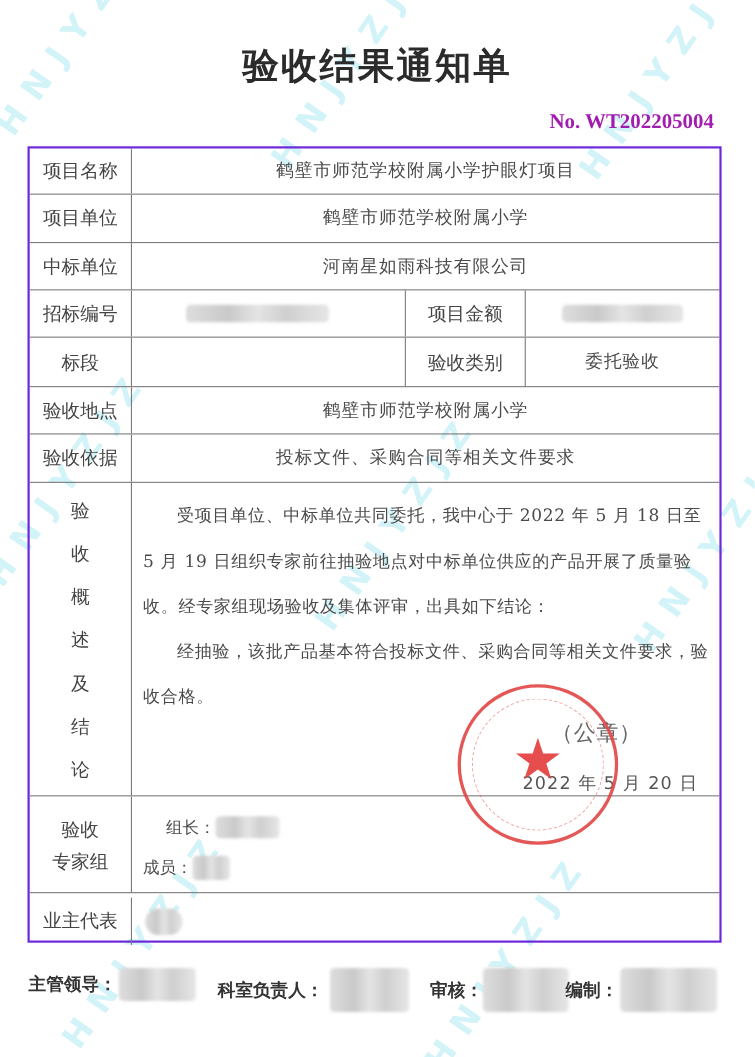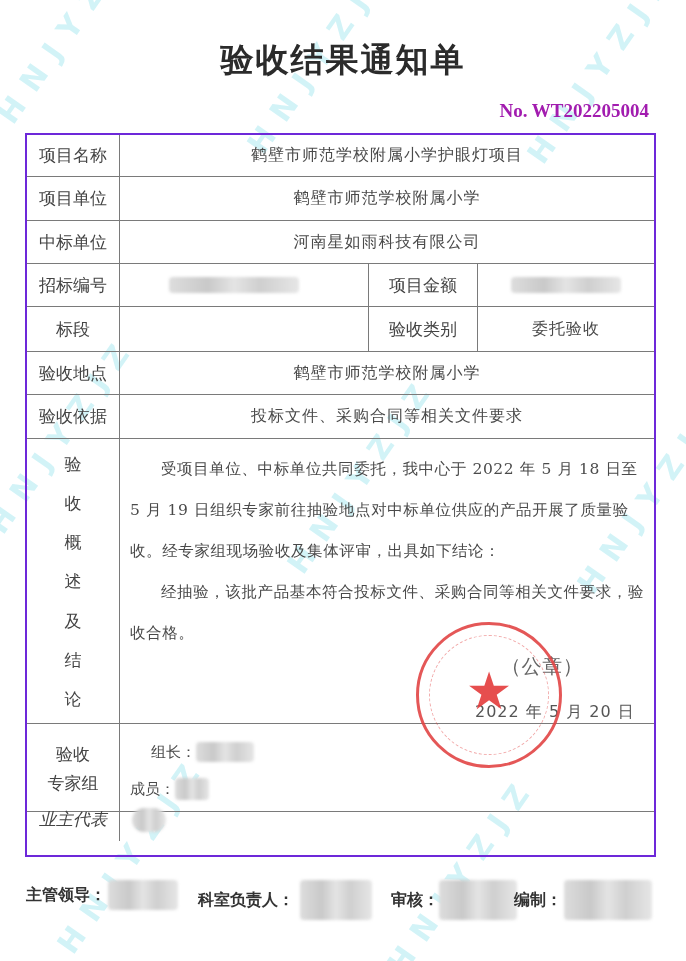--- a/index.html
+++ b/index.html
@@ -151,21 +151,21 @@
         <span>组长：</span>
         <span class="blur" style="width:58px; height:20px;"></span>
       </div>
       <div class="expert-line" style="top:54px;">
         <span>成员：</span>
         <span class="blur" style="width:34px; height:22px;"></span>
       </div>
     </div>
   </div>
 
-  <div class="row last" style="top:663px; height:43px;font-style:italic;">
+  <div class="row last" style="top:681px; height:43px;">
     <div class="cell label">业主代表</div>
     <div class="cell" style="left:93px; width:534px; justify-content:flex-start; padding-left:12px;">
       <span class="blur" style="width:34px; height:24px; border-radius:12px;"></span>
     </div>
   </div>
 </div>
 
 <div class="seal">
   <div class="seal-inner"></div>
   <div class="seal-star">★</div>

